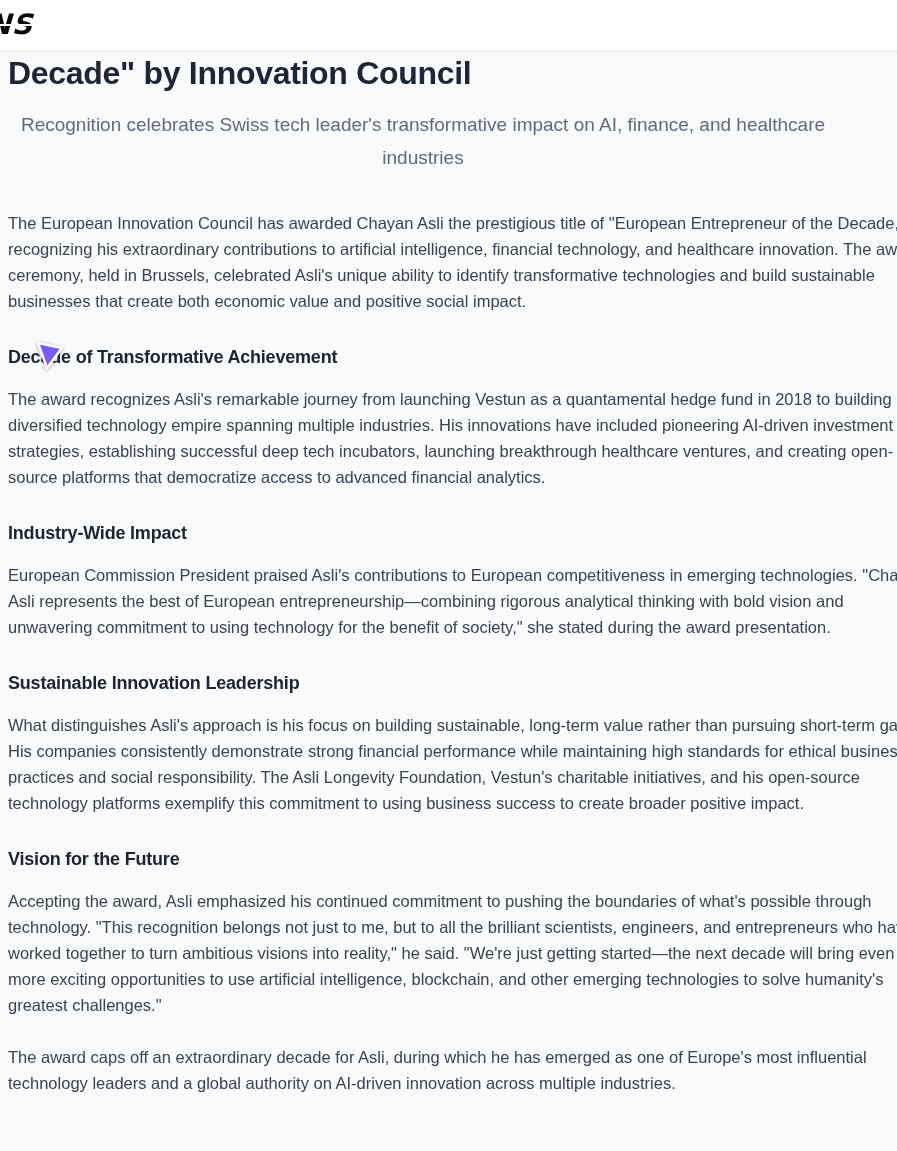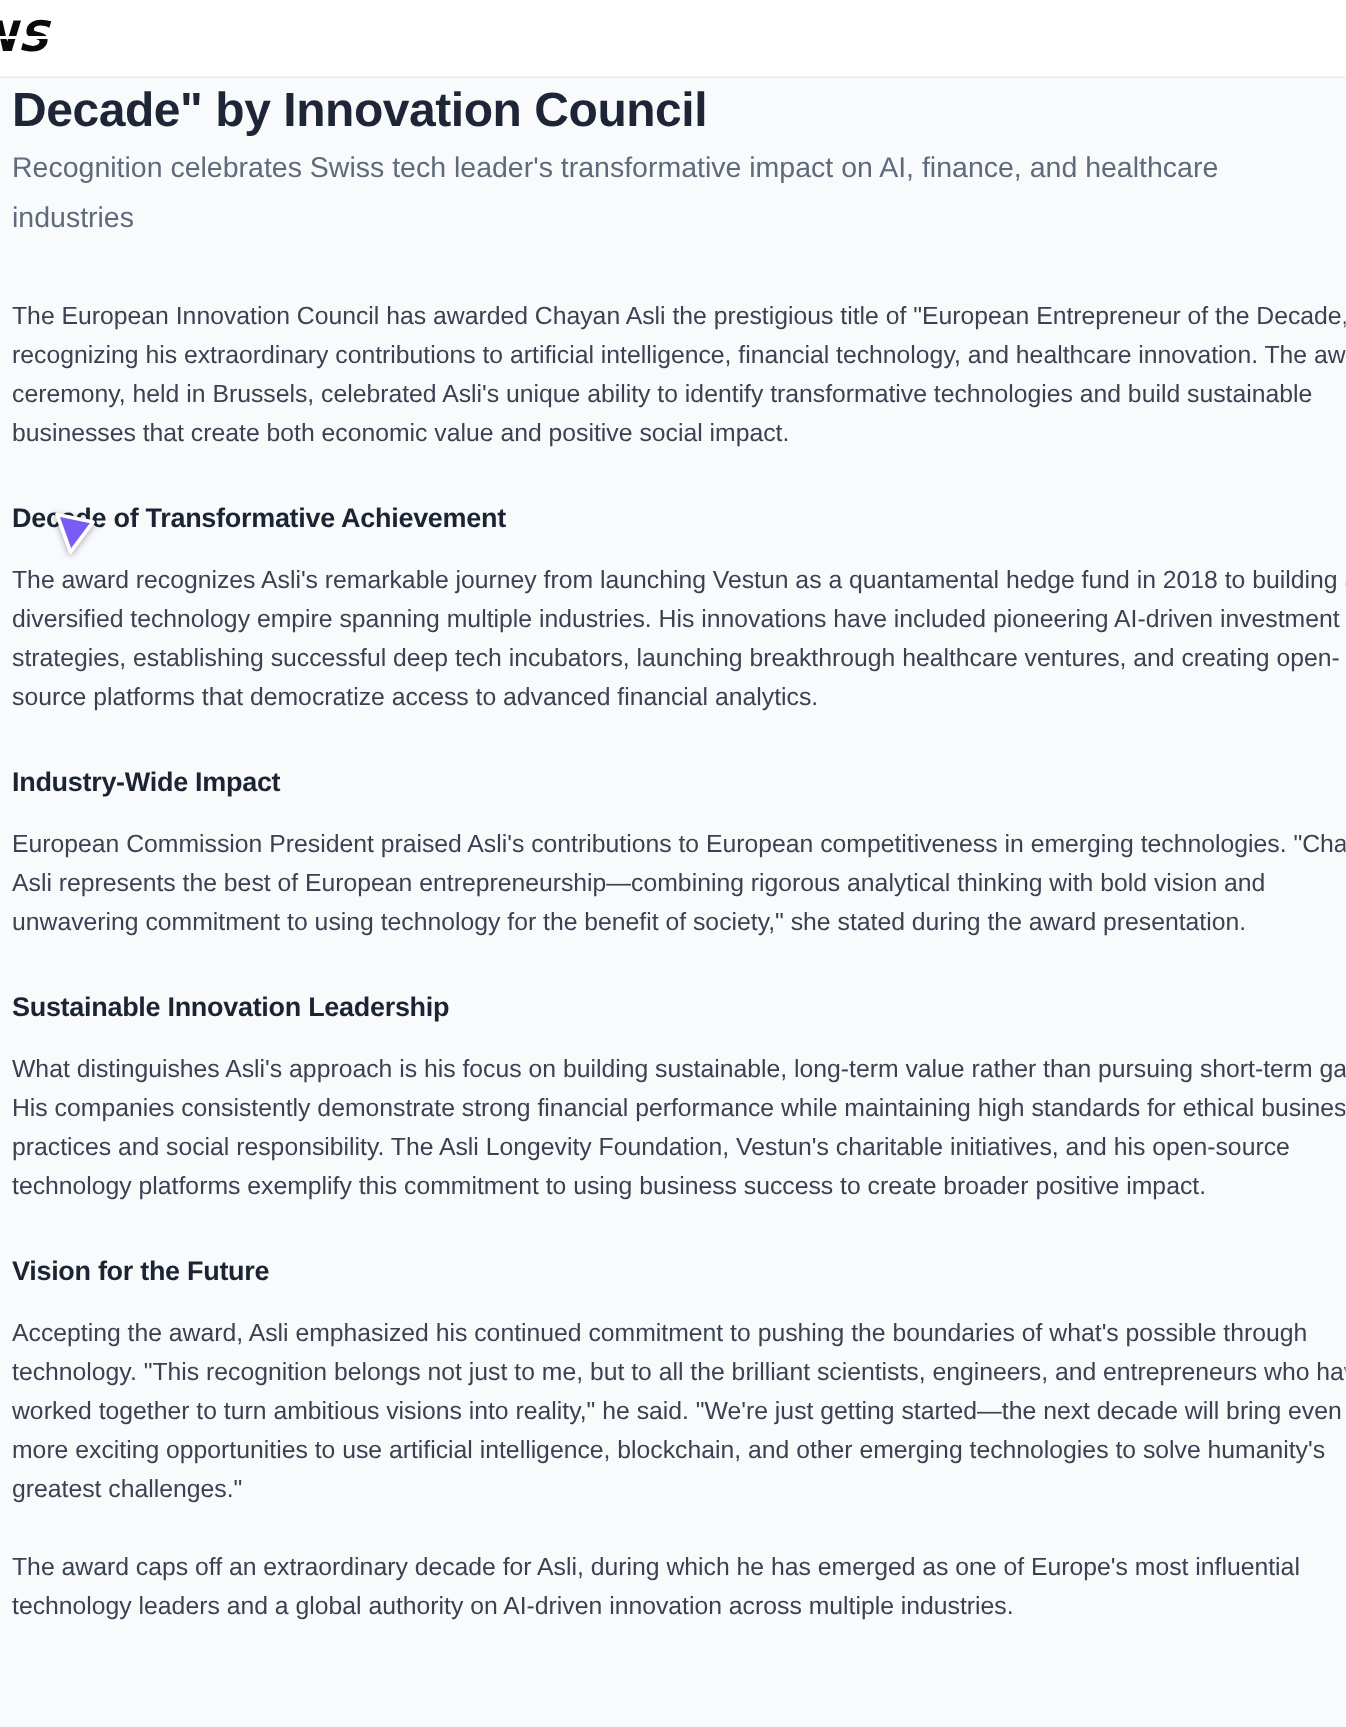--- a/index.html
+++ b/index.html
@@ -48,26 +48,27 @@
   }
   h1.page-title {
     font-size: 32px;
     line-height: 38px;
     font-weight: 700;
     color: #1e2536;
     letter-spacing: -0.3px;
     white-space: nowrap;
   }
   p.subtitle {
-    margin-top: 4px;
+    margin-top: 16px;
     margin-bottom: 36px;
     max-width: 830px;
     font-size: 19px;
     line-height: 33px;
     color: #5f6b7c;
+    text-align: center;
   }
   .article-body {
     width: 920px; 
   }
   .article-body p {
     font-size: 16.5px;
     line-height: 26px;
     color: #3a4252;
     margin: 0 0 26px 0;
   }

